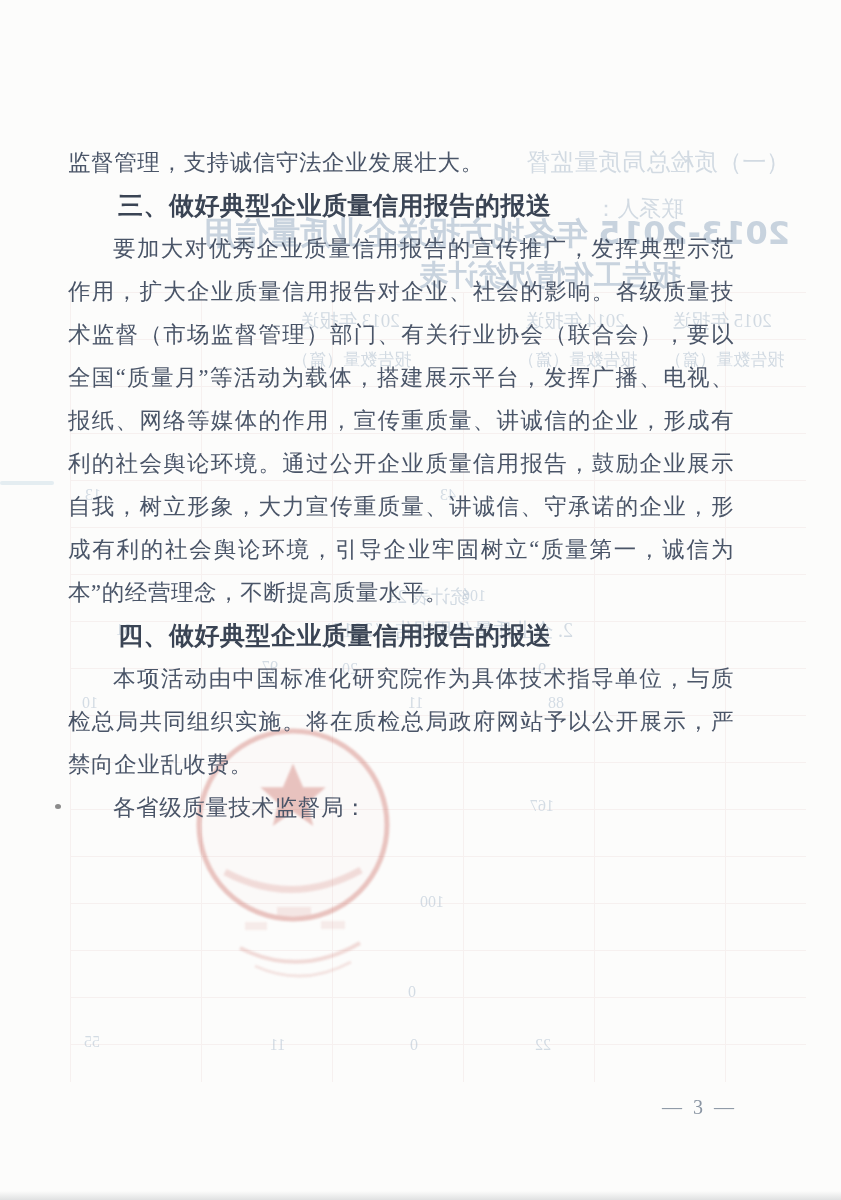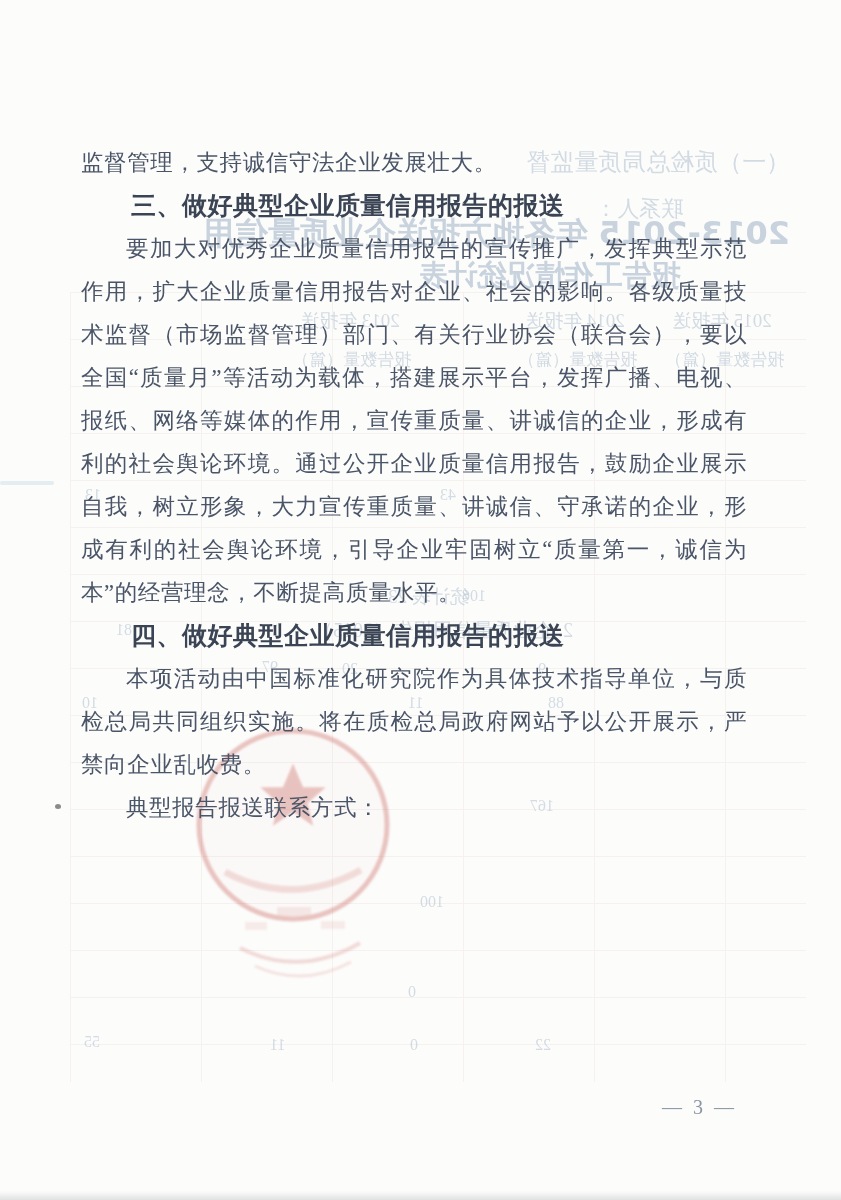--- a/index.html
+++ b/index.html
@@ -12,21 +12,21 @@
     font-family:"Liberation Serif","DejaVu Serif",serif;
   }
   .page::after{
     content:''; position:absolute; left:0; right:0; bottom:0; height:9px;
     background:linear-gradient(to top, rgba(150,155,160,.28), rgba(150,155,160,0));
     pointer-events:none;
   }
 
   
   .content {
-    position:absolute; left:81px; top:141px; width:666px;
+    position:absolute; left:68px; top:141px; width:666px;
     color:#4a5568;
   }
   .content p {
     margin:0;
     font-size:22.5px;
     line-height:43px;
     letter-spacing:0.6px;
     text-align:justify;
     text-justify:inter-ideograph;
     text-indent:2em;
@@ -169,18 +169,18 @@
     <div class="speck speck-1"></div>
     <div class="streak-1"></div>
   </div>
 
   <div class="content">
     <p class="continuation">监督管理，支持诚信守法企业发展壮大。</p>
     <h3>三、做好典型企业质量信用报告的报送</h3>
     <p>要加大对优秀企业质量信用报告的宣传推广，发挥典型示范作用，扩大企业质量信用报告对企业、社会的影响。各级质量技术监督（市场监督管理）部门、有关行业协会（联合会），要以全国“质量月”等活动为载体，搭建展示平台，发挥广播、电视、报纸、网络等媒体的作用，宣传重质量、讲诚信的企业，形成有利的社会舆论环境。通过公开企业质量信用报告，鼓励企业展示自我，树立形象，大力宣传重质量、讲诚信、守承诺的企业，形成有利的社会舆论环境，引导企业牢固树立“质量第一，诚信为本”的经营理念，不断提高质量水平。</p>
     <h3>四、做好典型企业质量信用报告的报送</h3>
     <p>本项活动由中国标准化研究院作为具体技术指导单位，与质检总局共同组织实施。将在质检总局政府网站予以公开展示，严禁向企业乱收费。</p>
-    <p class="contact-line">典型报告报送联系方式：</p>
+    <p class="contact-line">各省级质量技术监督局：</p>
   </div>
 
   <div class="page-number">— 3 —</div>
 
 </div>
 
 </body></html>

